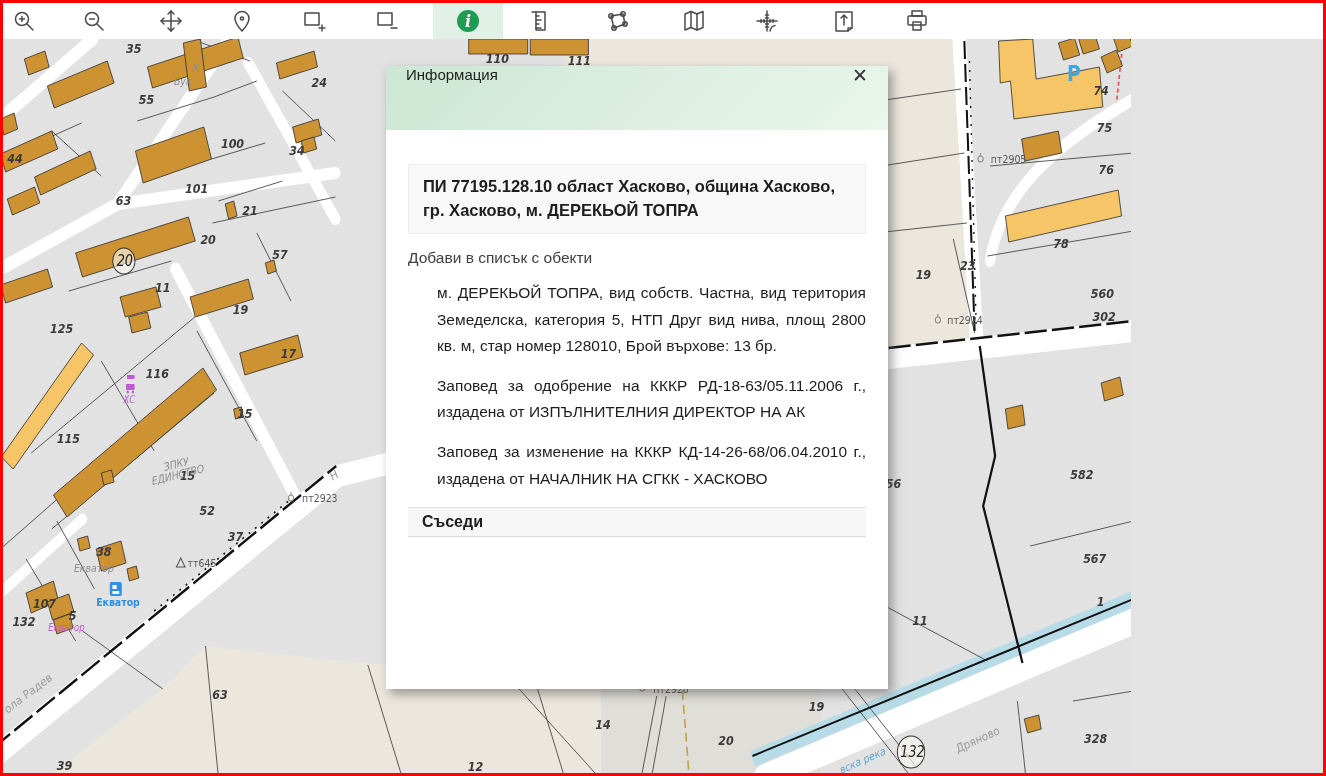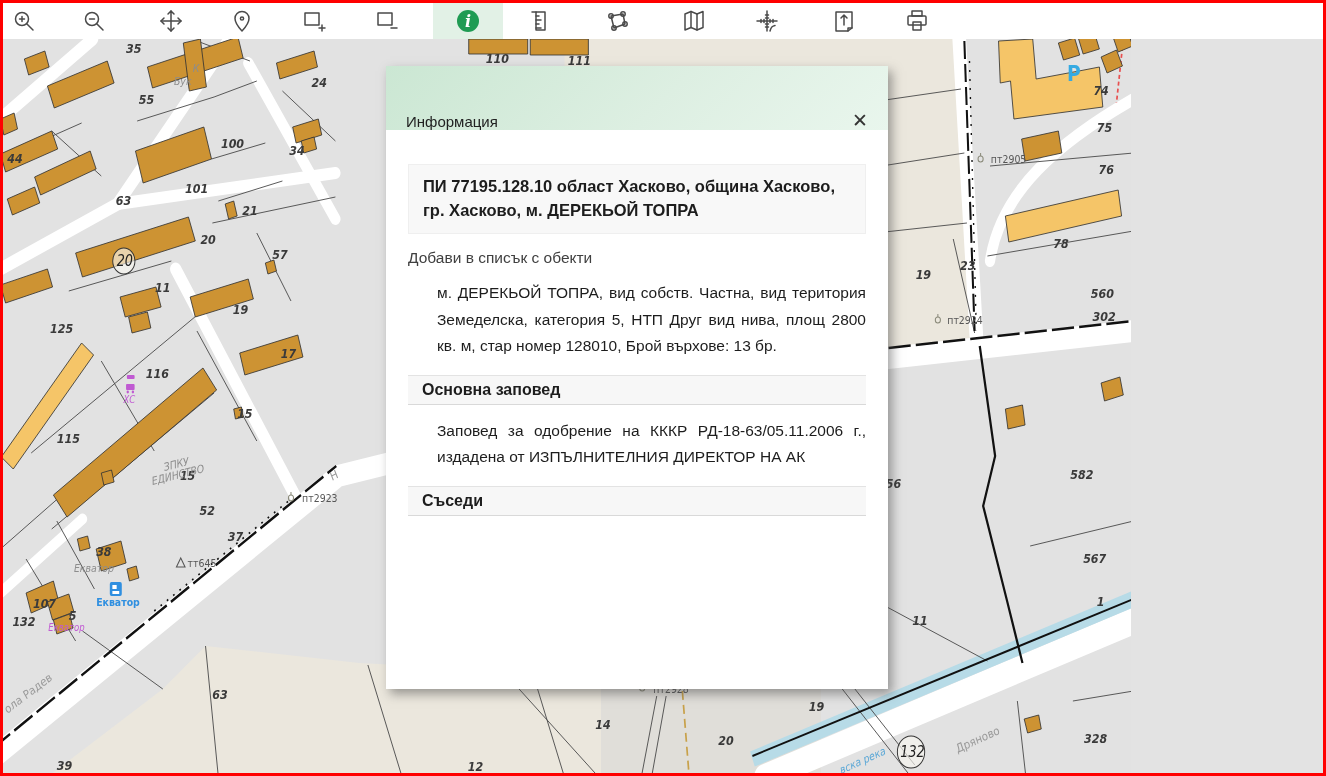--- a/index.html
+++ b/index.html
@@ -26,21 +26,21 @@
   text.pl{font:italic 11px "DejaVu Sans",sans-serif;fill:#8d8d8d;}
   text.st{font:12px "DejaVu Sans",sans-serif;fill:#9a9a9a;}
   text.riv{font:italic 11px "DejaVu Sans",sans-serif;fill:#5aa7d6;}
   text.mag{font:italic 10px "DejaVu Sans",sans-serif;fill:#c05ad2;}
   text.blu{font:bold 11px "DejaVu Sans",sans-serif;fill:#2f8fe0;}
   text.park{font:bold 22px "DejaVu Sans",sans-serif;fill:#35aae2;}
   
   .panel{position:absolute;left:383px;top:63px;width:502px;height:623px;background:#fff;
     box-shadow:4px 5px 10px rgba(70,70,70,.5);z-index:10;display:flex;flex-direction:column;}
   .panel-header{height:64px;flex:0 0 64px;background:linear-gradient(135deg,#cbe7d3 0%,#ddefe2 55%,#e9f6ed 100%);
-    display:flex;align-items:flex-end;padding:0 20px;}
+    display:flex;align-items:flex-start;padding:0 20px;}
   .panel-title{font-size:15px;color:#222;}
   .panel-close{margin-left:auto;font-size:19px;color:#333;cursor:pointer;line-height:1;}
   .panel-body{padding:34px 22px 0 22px;overflow:hidden;font-size:15.5px;color:#1d1d1d;}
   .prop-title{background:#f8f8f8;border:1px solid #efefef;padding:10px 14px;font-weight:bold;
     font-size:16.5px;line-height:1.45;}
   .add-link{margin-top:15px;color:#404040;cursor:pointer;}
   .para{margin-top:13px;line-height:1.72;text-align:justify;margin-left:29px;}
   .sec-head{margin-top:15px;background:#f7f7f7;border-top:1px solid #e3e3e3;border-bottom:1px solid #d9d9d9;
     padding:5px 14px;font-weight:bold;font-size:16px;}
 </style>
@@ -391,20 +391,20 @@
   <div class="panel">
     <div class="panel-header">
       <span class="panel-title">Информация</span>
       <span class="panel-close">✕</span>
     </div>
     <div class="panel-body">
       <div class="prop-title">ПИ 77195.128.10 област Хасково, община Хасково, гр. Хасково, м. ДЕРЕКЬОЙ ТОПРА</div>
       <div class="add-link">Добави в списък с обекти</div>
       <div class="para">м. ДЕРЕКЬОЙ ТОПРА, вид собств. Частна, вид територия Земеделска, категория 5, НТП Друг вид нива, площ 2800 кв. м, стар номер 128010, Брой върхове: 13 бр.</div>
       <div id="panel-sections">
-          <div class="sec-head">Основна заповед</div>
           <div class="para">Заповед за одобрение на КККР РД-18-63/05.11.2006 г., издадена от ИЗПЪЛНИТЕЛНИЯ ДИРЕКТОР НА АК</div>
+          <div class="para">Заповед за изменение на КККР КД-14-26-68/06.04.2010 г., издадена от НАЧАЛНИК НА СГКК - ХАСКОВО</div>
           <div class="sec-head">Съседи</div>
         </div>
     </div>
   </div>
 
 </div>
 
 </body></html>

